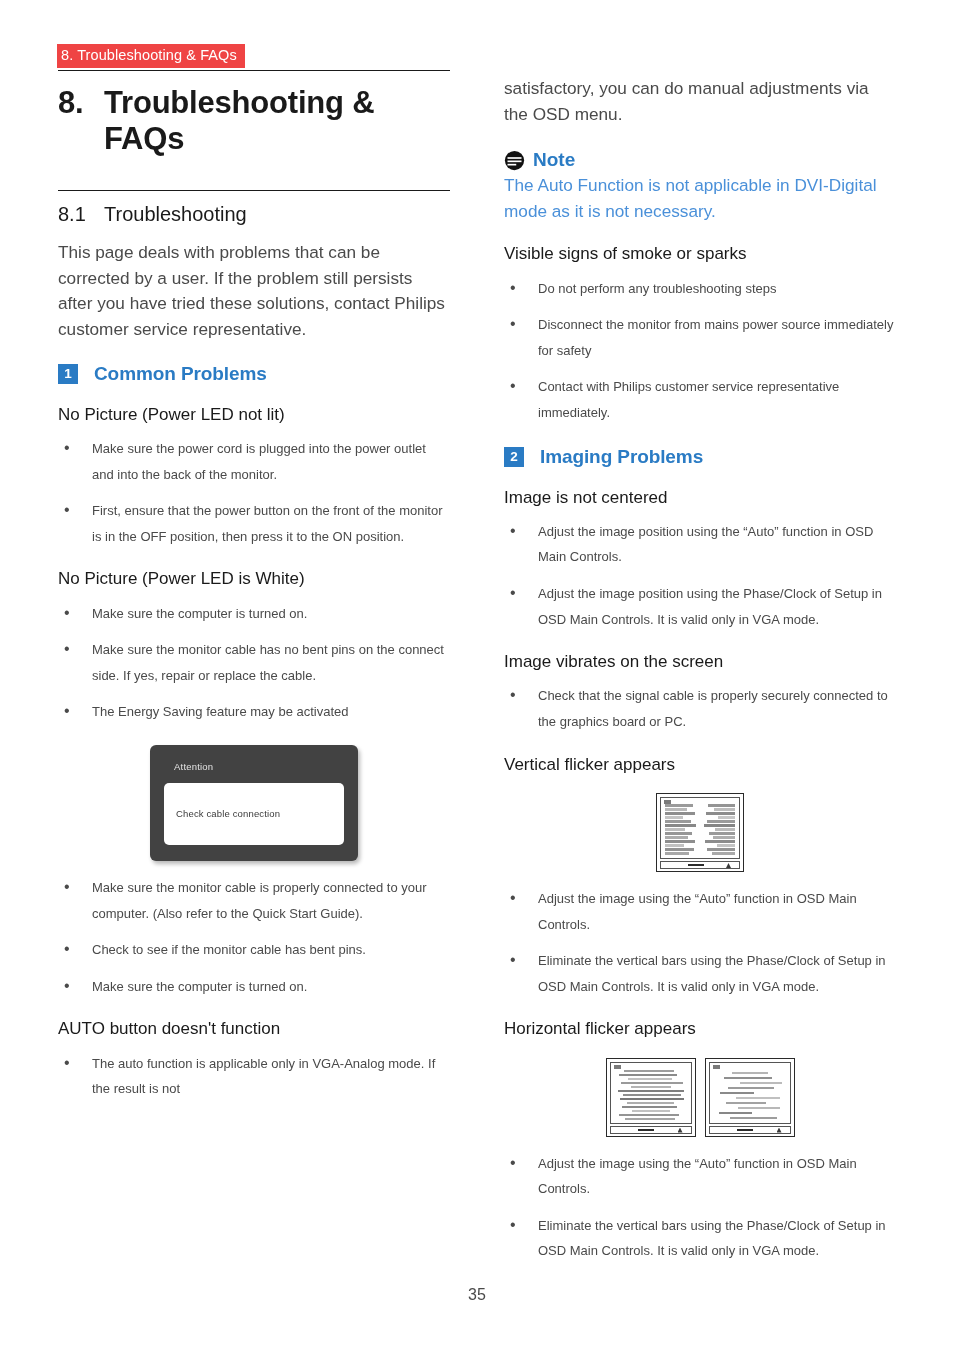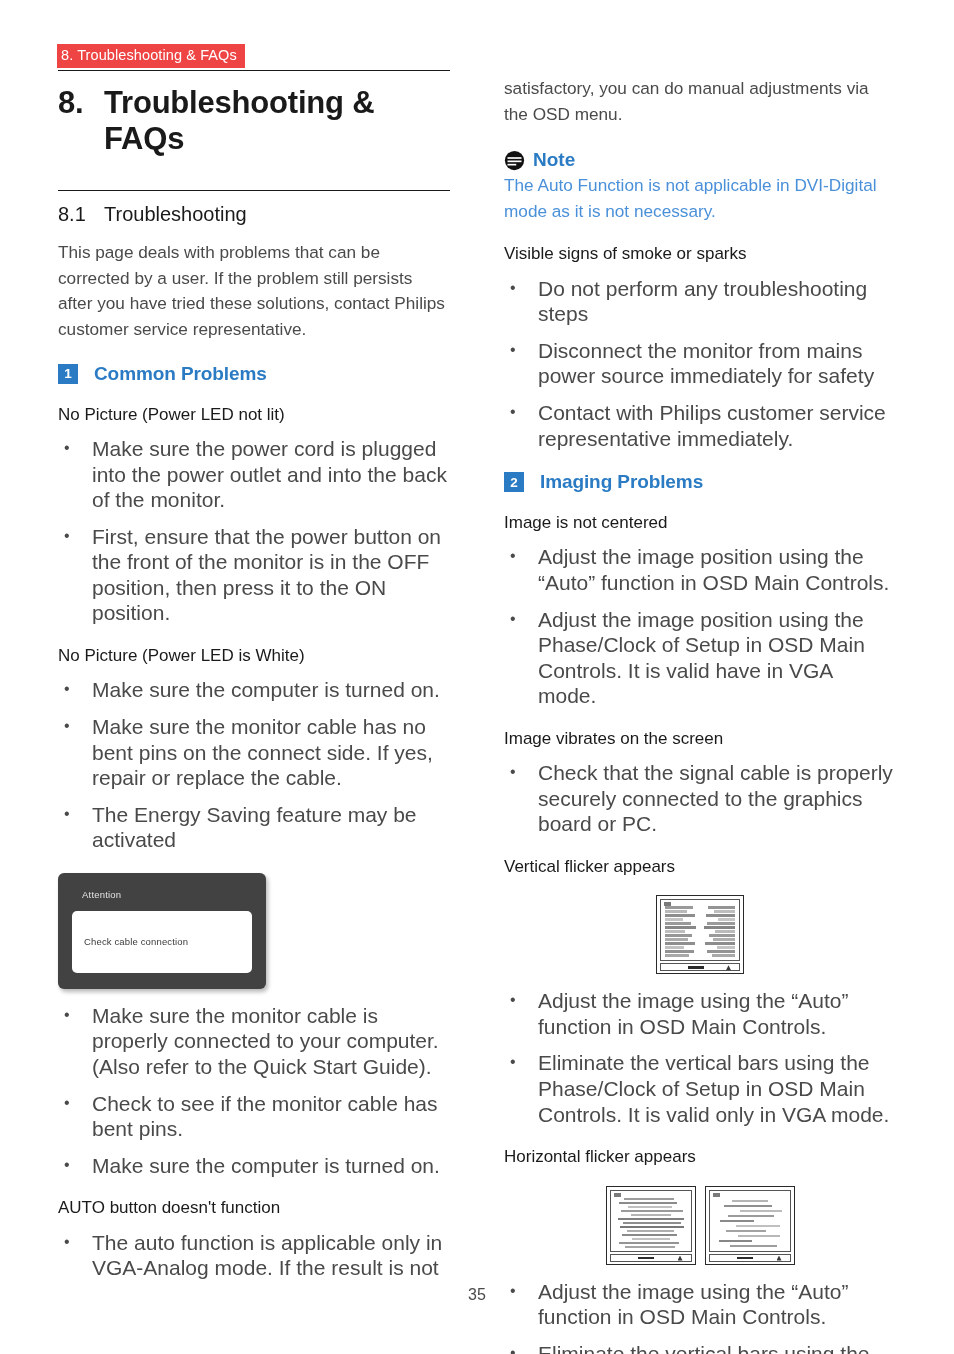--- a/index.html
+++ b/index.html
@@ -116,21 +116,21 @@
     color: #1a1a1a;
     margin: 19px 0 0 0;
     line-height: 1.25;
   }
 
   
   ul.bullets { list-style: none; margin: 0; padding: 0; }
   ul.bullets li {
     position: relative;
     padding-left: 34px;
-    font-size: 21px;
+    font-size: 13px;
     line-height: 25.6px;
     color: #4a4a4a;
     margin-top: 11px;
   }
   ul.bullets li::before {
     content: "\2022";
     position: absolute;
     left: 6px;
     top: -1px;
     font-size: 16px;
@@ -159,20 +159,21 @@
     color: #4a90d9;
     font-size: 17.2px;
     line-height: 25.6px;
     margin: 2px 0 0 0;
   }
 
   
   .osd-wrap {
     margin-top: 20px;
     display: flex;
+    justify-content: center;
   }
   .osd-box {
     width: 208px;
     background: #424242;
     border-radius: 6px;
     padding: 14px 14px 16px 14px;
     box-shadow: 2px 3px 4px rgba(0,0,0,0.28);
   }
   .osd-title {
     color: #e2e2e2;
@@ -342,21 +343,21 @@
     </ul>
 
     <div class="num-heading">
       <span class="num-badge">2</span>
       <span class="num-heading-label">Imaging Problems</span>
     </div>
 
     <h4 class="sub">Image is not centered</h4>
     <ul class="bullets">
       <li>Adjust the image position using the “Auto” function in OSD Main Controls.</li>
-      <li>Adjust the image position using the Phase/Clock of Setup in OSD Main Controls.  It is valid have in VGA mode.</li>
+      <li>Adjust the image position using the Phase/Clock of Setup in OSD Main Controls.  It is valid only in VGA mode.</li>
     </ul>
 
     <h4 class="sub">Image vibrates on the screen</h4>
     <ul class="bullets">
       <li>Check that the signal cable is properly securely connected to the graphics board or PC.</li>
     </ul>
 
     <h4 class="sub">Vertical flicker appears</h4>
 
     <div class="fig-row">

